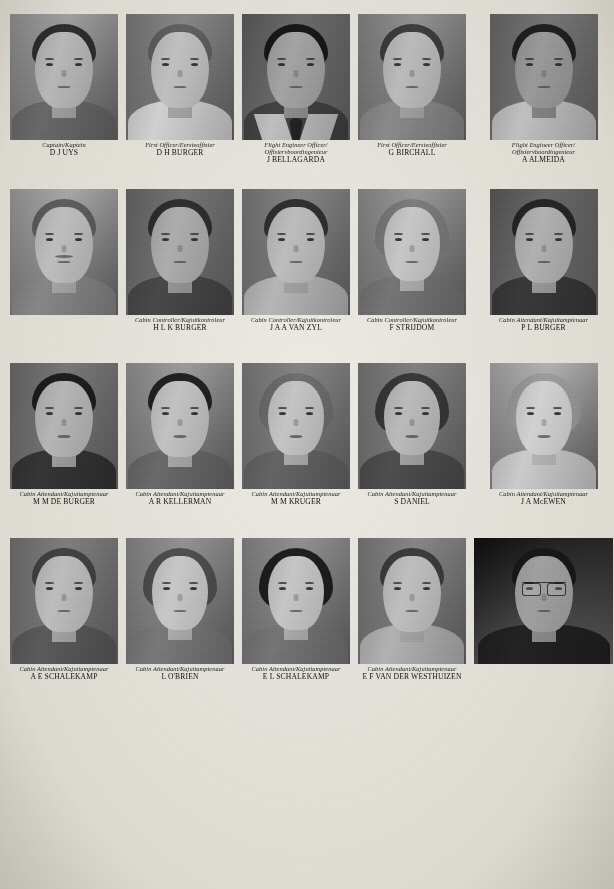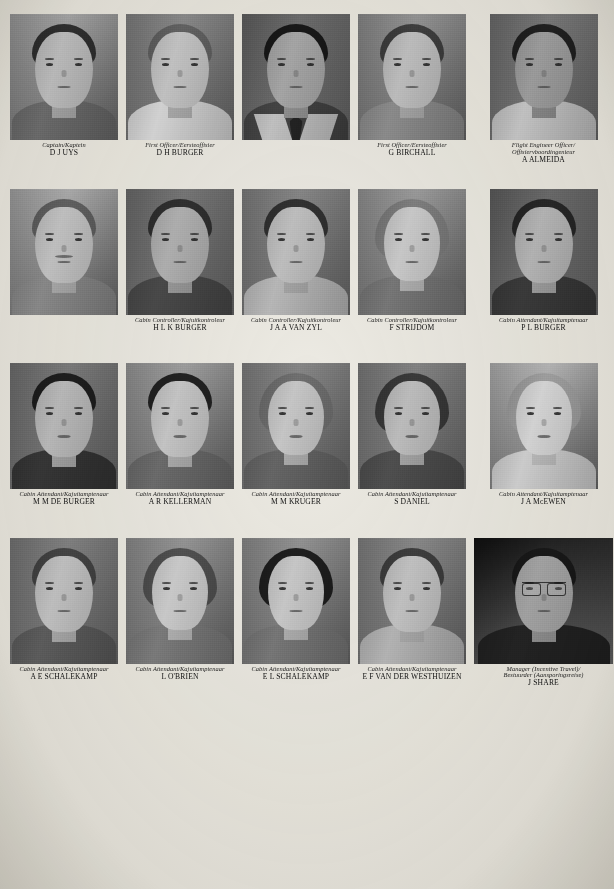--- a/index.html
+++ b/index.html
@@ -252,20 +252,25 @@
             <div class="brow" style="left:10px;top:26px"></div>
             <div class="brow" style="right:10px;top:26px"></div>
             <div class="eye" style="left:11px;top:31px"></div>
             <div class="eye" style="right:11px;top:31px"></div>
             <div class="nose" style="top:38px"></div>
             <div class="mouth" style="top:54px"></div>
           </div>
           <div class="shade"></div>
           <div class="grain"></div>
         </div>
+        <div class="caption">
+          <span class="role">Flight Engineer Officer/
+Offisiervboordingenieur</span>
+          <span class="name">J BELLAGARDA</span>
+        </div>
       </div>
       <div class="cell">
         <div class="portrait">
           <div class="bg" style="background:linear-gradient(160deg,#9b958c 0%, #6f6a63 100%)"></div>
           <div class="shoulders" style="width:104px;height:40px;background:#8d8983"></div>
           <div class="neck" style="width:24px;height:24px;top:80px;background:#bdb6ab;filter:brightness(.88)"></div>
           <div class="hair" style="width:64px;height:46px;top:10px;background:#4b4138"></div>
           <div class="head" style="width:58px;height:76px;top:18px;background:#bdb6ab">
             <div class="brow" style="left:10px;top:26px"></div>
             <div class="brow" style="right:10px;top:26px"></div>
@@ -621,20 +626,15 @@
             <div class="brow" style="right:10px;top:26px"></div>
             <div class="eye" style="left:11px;top:31px"></div>
             <div class="eye" style="right:11px;top:31px"></div>
             <div class="nose" style="top:38px"></div>
             <div class="mouth" style="top:54px"></div>
           </div>
           <div class="glasses" style="top:44px"></div>
           <div class="shade"></div>
           <div class="grain"></div>
         </div>
-        <div class="caption">
-          <span class="role">Manager (Incentive Travel)/
-Bestuurder (Aansporingsreise)</span>
-          <span class="name">J SHARE</span>
-        </div>
       </div>
     </div>
 </div>
 
 </body></html>

